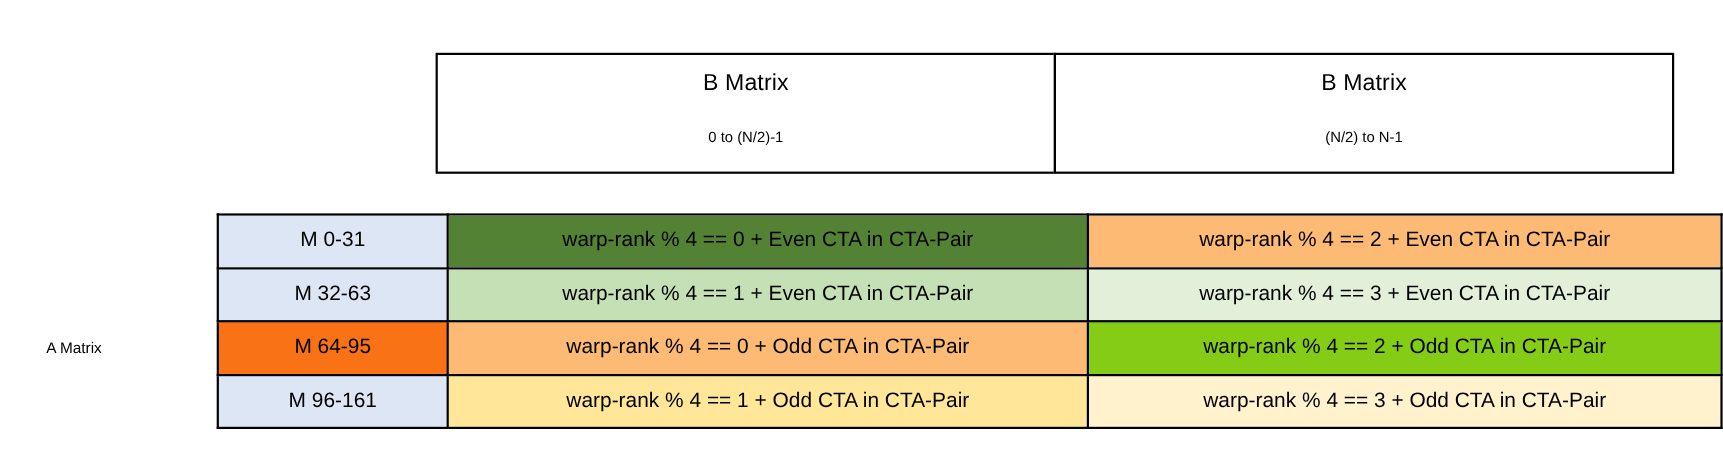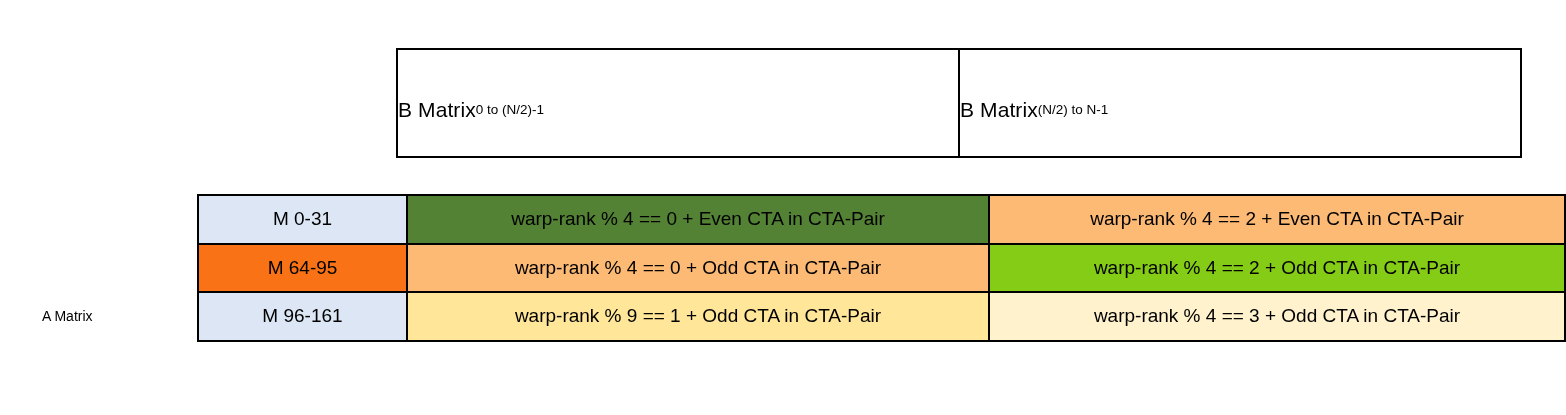--- a/index.html
+++ b/index.html
@@ -25,34 +25,35 @@
     height: 110px;
     display: flex;
   }
   .bmatrix-box {
     width: 564px;
     height: 110px;
     box-sizing: border-box;
     border: 2px solid #000000;
     background: #ffffff;
     display: flex;
-    flex-direction: row;
+    flex-direction: column;
     align-items: center;
     justify-content: flex-start;
     padding-top: 13px;
   }
   .bmatrix-box + .bmatrix-box { margin-left: -2px; }
   .bmatrix-title {
     font-size: 21px;
     line-height: 26px;
     letter-spacing: .1px;
   }
   .bmatrix-range {
     font-size: 13.5px;
     line-height: 16px;
+    margin-top: 28px;
   }
 
   
   #a-matrix-label {
     position: absolute;
     left: 42px;
     top: 303px;
     font-size: 14px;
     line-height: 26px;
     white-space: nowrap;
@@ -107,23 +108,28 @@
 <div id="a-matrix-label">A Matrix</div>
 
 <table id="matrix-grid">
   <tbody>
     <tr>
       <td class="mlabel" style="background: rgb(220, 230, 245);">M 0-31</td>
       <td class="cell-left" style="background: rgb(84, 130, 53);">warp-rank % 4 == 0  + Even CTA in CTA-Pair</td>
       <td class="cell-right" style="background: #fdba74;">warp-rank % 4 == 2  + Even CTA in CTA-Pair</td>
     </tr>
     <tr>
+      <td class="mlabel" style="background: rgb(220, 230, 245);">M 32-63</td>
+      <td class="cell-left" style="background: rgb(197, 224, 180);">warp-rank % 4 == 1  + Even CTA in CTA-Pair</td>
+      <td class="cell-right" style="background: rgb(226, 240, 217);">warp-rank % 4 == 3  + Even CTA in CTA-Pair</td>
+    </tr>
+    <tr>
       <td class="mlabel" style="background: #f97316;">M 64-95</td>
       <td class="cell-left" style="background: #fdba74;">warp-rank % 4 == 0  + Odd CTA in CTA-Pair</td>
       <td class="cell-right" style="background: #84cc16;">warp-rank % 4 == 2  + Odd CTA in CTA-Pair</td>
     </tr>
     <tr>
       <td class="mlabel" style="background: rgb(220, 230, 245);">M 96-161</td>
-      <td class="cell-left" style="background: rgb(255, 230, 153);">warp-rank % 9 == 1  + Odd CTA in CTA-Pair</td>
+      <td class="cell-left" style="background: rgb(255, 230, 153);">warp-rank % 4 == 1  + Odd CTA in CTA-Pair</td>
       <td class="cell-right" style="background: rgb(255, 242, 204);">warp-rank % 4 == 3  + Odd CTA in CTA-Pair</td>
     </tr>
   </tbody>
 </table>
 
 </body></html>

